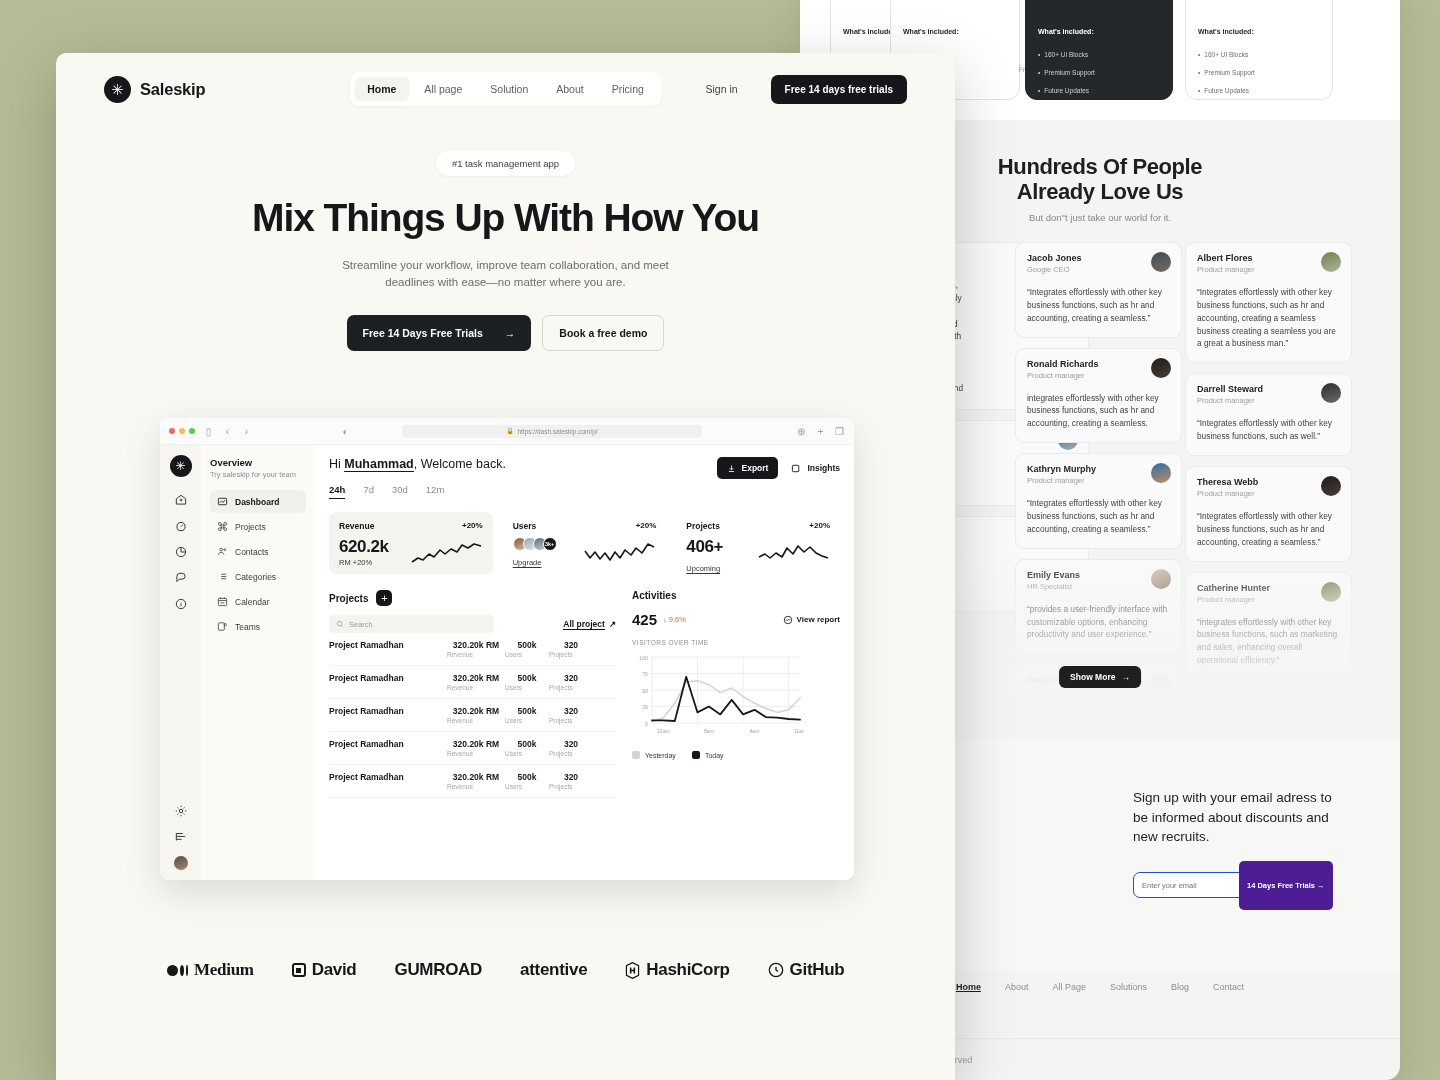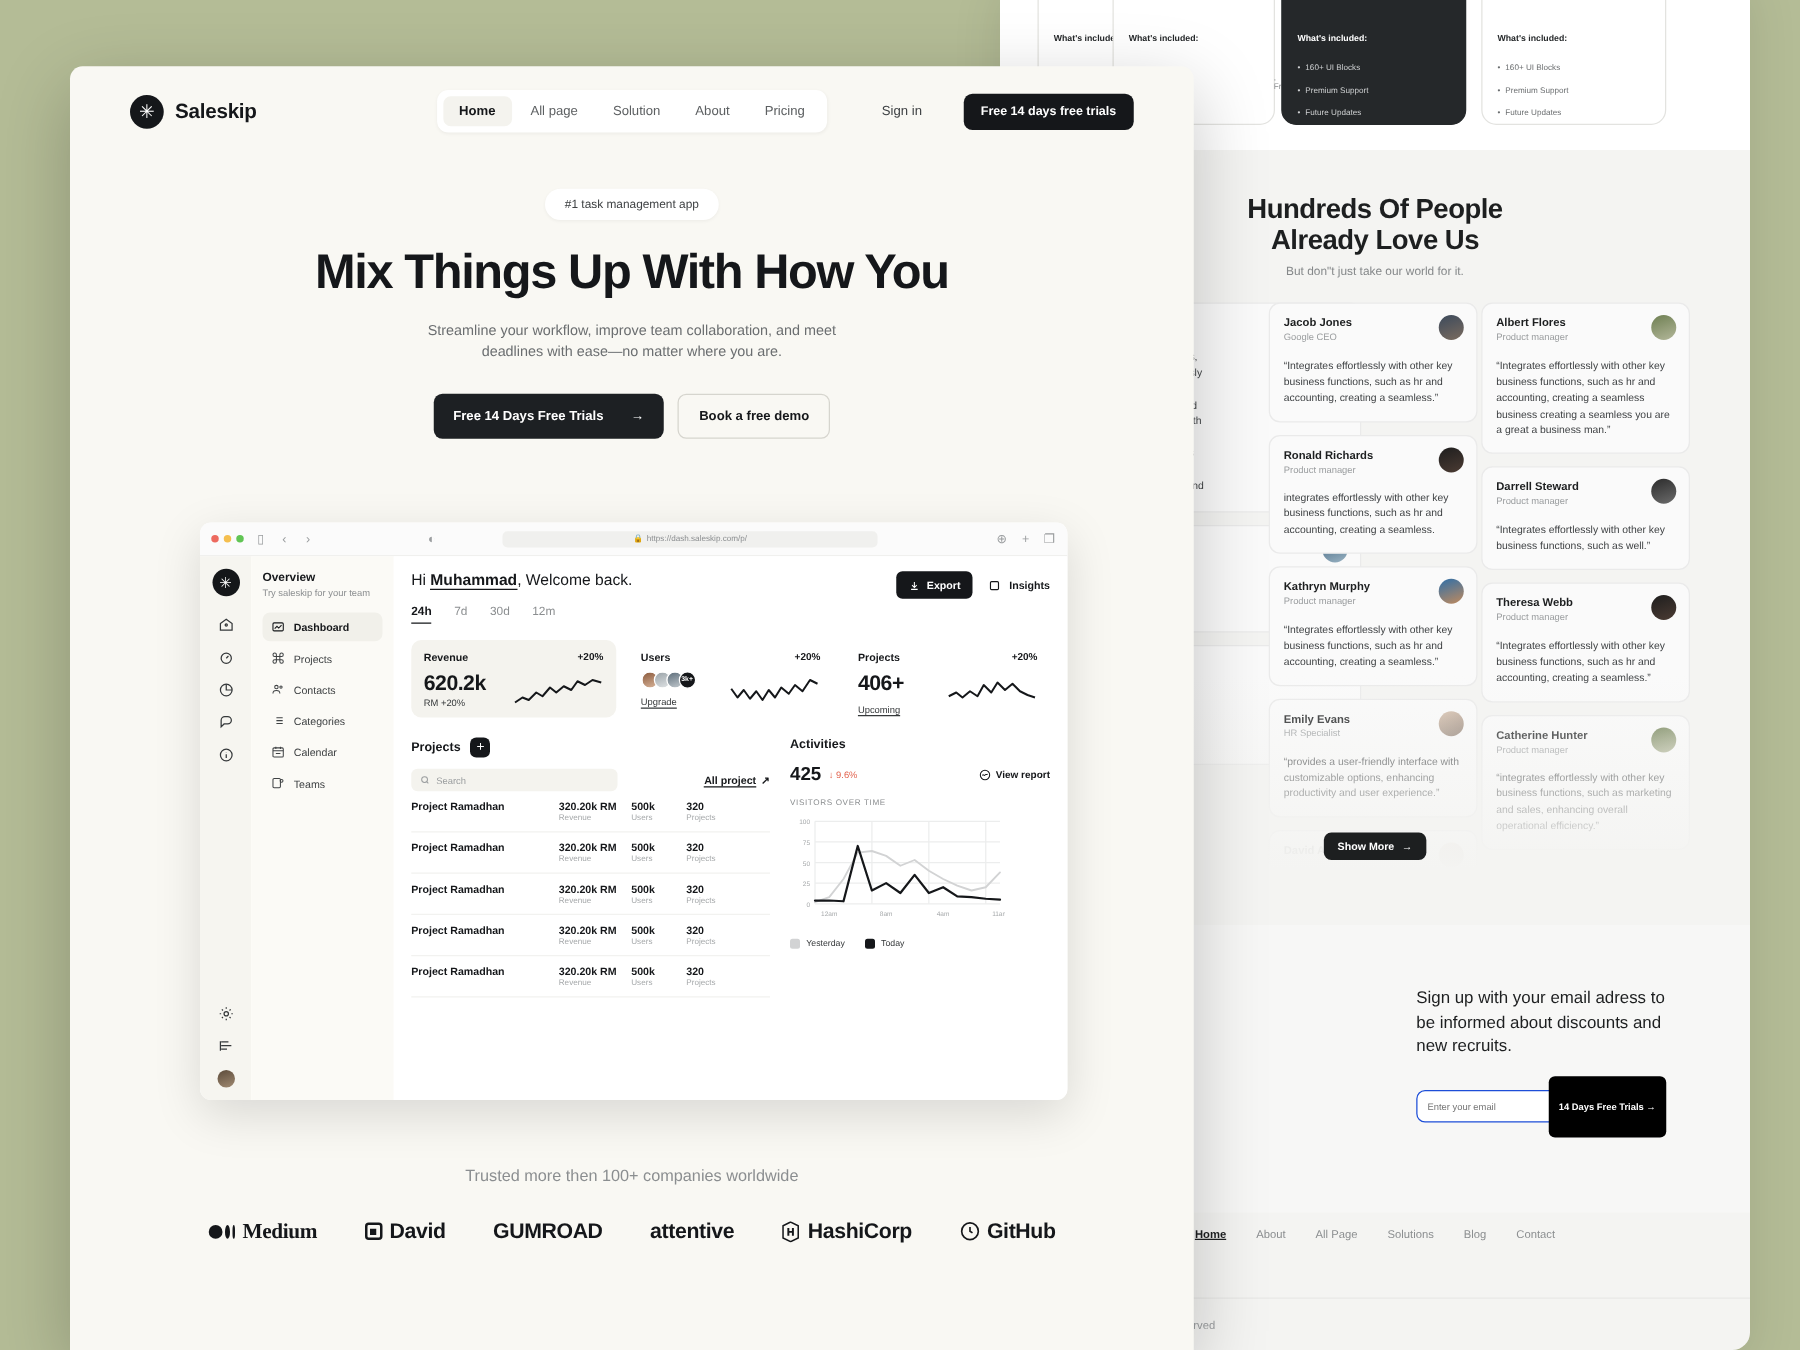--- a/index.html
+++ b/index.html
@@ -90,21 +90,21 @@
     position: absolute; left: 333px; top: 48px; width: 215px;
     font-size: 13.5px; font-weight: 500; color: #1d1f20; line-height: 1.45;
   }
   .cta-form {
     position: absolute; left: 333px; top: 132px; width: 196px; height: 26px;
     background: #fff; border-radius: 7px; border: 1px solid #1d4ed8;
     display: flex; align-items: center; padding: 0 3px 0 8px;
   }
   .cta-input { flex: 1; border: none; outline: none; background: transparent; font-size: 7.5px; color: #8b8e90; font-family: inherit; }
   .cta-btn {
-    background: #000000; color: #fff; border-radius: 5px; font-size: 7.5px;
+    background: #4c1d95; color: #fff; border-radius: 5px; font-size: 7.5px;
     font-weight: 700; padding: 20px 8px; white-space: nowrap;
   }
   .bg-footnav { position: absolute; left: 0; top: 988px; width: 100%; height: 52px; }
   .footnav-inner { display: flex; gap: 24px; justify-content: center; padding-top: 14px; }
   .footnav-inner span { font-size: 9px; color: #8b8e90; }
   .footnav-inner span.active { color: #1d1f20; text-decoration: underline; font-weight: 600; }
   .bg-footbar {
     position: absolute; left: 0; bottom: 0; width: 100%; height: 42px;
     border-top: 1px solid #e8e8e6; display: flex; align-items: center; padding-left: 30px;
   }
@@ -236,21 +236,21 @@
   .search {
     width: 165px; height: 18px; background: #f4f3ee; border-radius: 5px;
     display: flex; align-items: center; gap: 5px; padding: 4px 7px; font-size: 7.5px; color: #9a9d9f;
   }
   .allproj { margin-left: auto; font-size: 8.5px; font-weight: 700; color: #15171a; display: flex; gap: 4px; align-items: center; }
   .allproj span { border-bottom: 1.2px solid #15171a; }
   .prow { display: flex; align-items: flex-start; padding: 7px 0; border-bottom: 1px solid #f2f2f0; }
   .prow .nm { font-size: 8.5px; font-weight: 700; color: #15171a; width: 118px; }
   .cell { width: 58px; }
   .cell.w2 { width: 44px; }
-  .cell .v { font-size: 8.5px; font-weight: 700; color: #15171a; }
+  .cell .v { font-size: 8.5px; font-weight: 700; color: #15171a; text-align: center; }
   .cell .l { font-size: 6.5px; color: #a5a8aa; margin-top: 1px; }
 
   .acts { flex: 1; }
   .acts-t { font-size: 10px; font-weight: 700; color: #15171a; }
   .acts-row { display: flex; align-items: center; margin-top: 10px; }
   .acts-num { font-size: 15px; font-weight: 700; color: #15171a; }
   .acts-delta { font-size: 7.5px; color: #e2614c; margin-left: 6px; }
   .viewrep { margin-left: auto; font-size: 8px; font-weight: 700; color: #15171a; display: flex; gap: 4px; align-items: center; }
   .vot { font-size: 6.5px; letter-spacing: .5px; color: #8b8e90; margin-top: 11px; }
   .chart-box { position: relative; margin-top: 7px; width: 172px; height: 92px; }
@@ -785,21 +785,20 @@
                     <span>Today</span>
                   </div>
               </div>
             </div>
           </div>
         </div>
       </div>
     </div>
 
     <div class="trusted">
-      <div class="t">Trusted more then 100+ companies worldwide</div>
       <div class="logos">
         <div class="logo">
           <span class="med">
               <b></b>
               <s></s>
               <u></u>
             </span>
           <span style="font-family:'Liberation Serif',serif">Medium</span>
         </div>
         <div class="logo">

